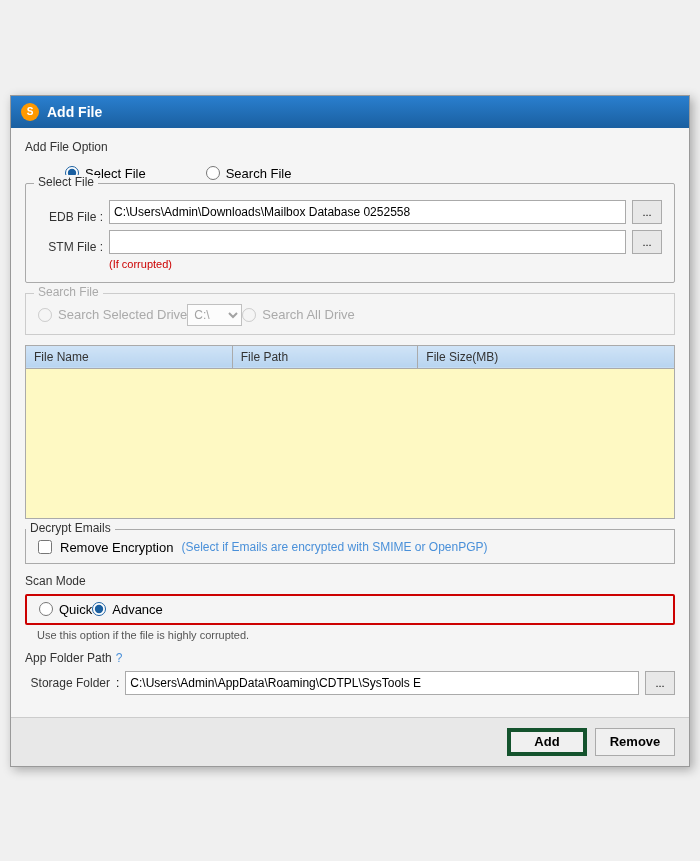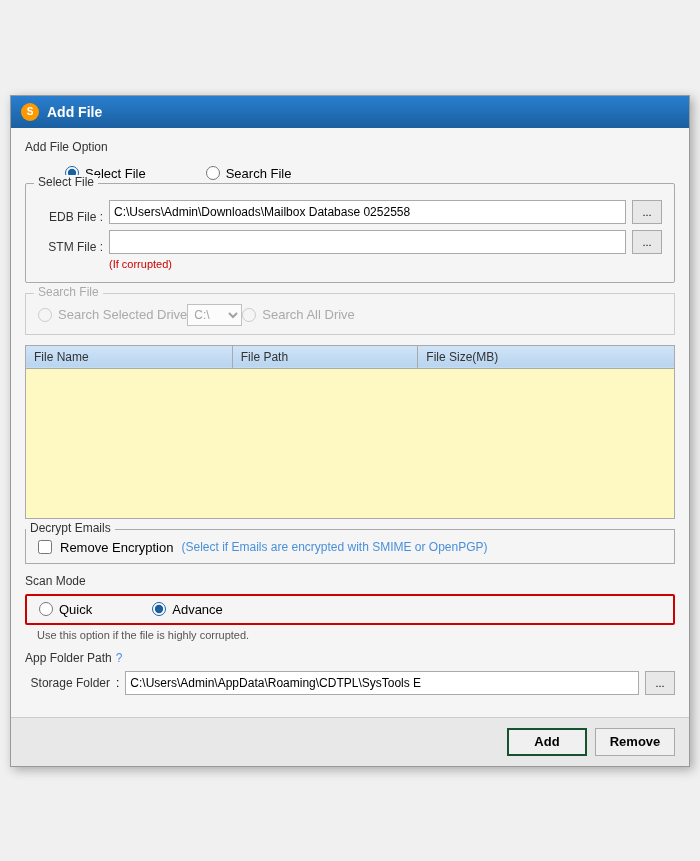--- a/index.html
+++ b/index.html
@@ -211,21 +211,20 @@
       font-size: 12px;
       color: #333;
       margin-bottom: 6px;
     }
     .scan-mode-box {
       border: 2px solid #cc0000;
       border-radius: 2px;
       padding: 6px 12px;
       display: flex;
       align-items: center;
-      gap: 60px;
     }
     .scan-hint {
       font-size: 11px;
       color: #555;
       margin-top: 4px;
       margin-left: 12px;
     }
     .app-folder-section {
       margin-bottom: 10px;
     }
@@ -266,21 +265,21 @@
     .footer-btn {
       width: 80px;
       height: 28px;
       border: 1px solid #aaa;
       background: #f0f0f0;
       cursor: pointer;
       font-size: 13px;
       font-weight: bold;
     }
     .add-btn {
-      border: 2px solid #14532d;
+      border: 4px solid #14532d;
       font-weight: bold;
     }
     .disabled-text {
       color: #aaa;
     }
   </style>
 </head>
 <body>
 
 <div class="dialog">

